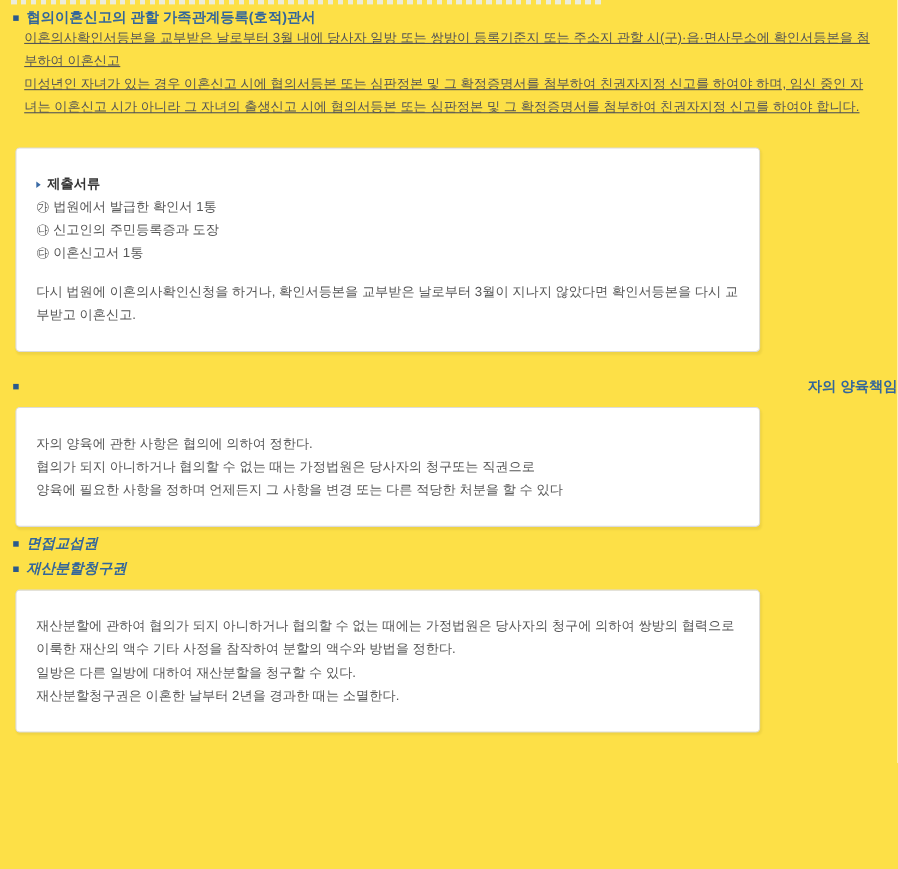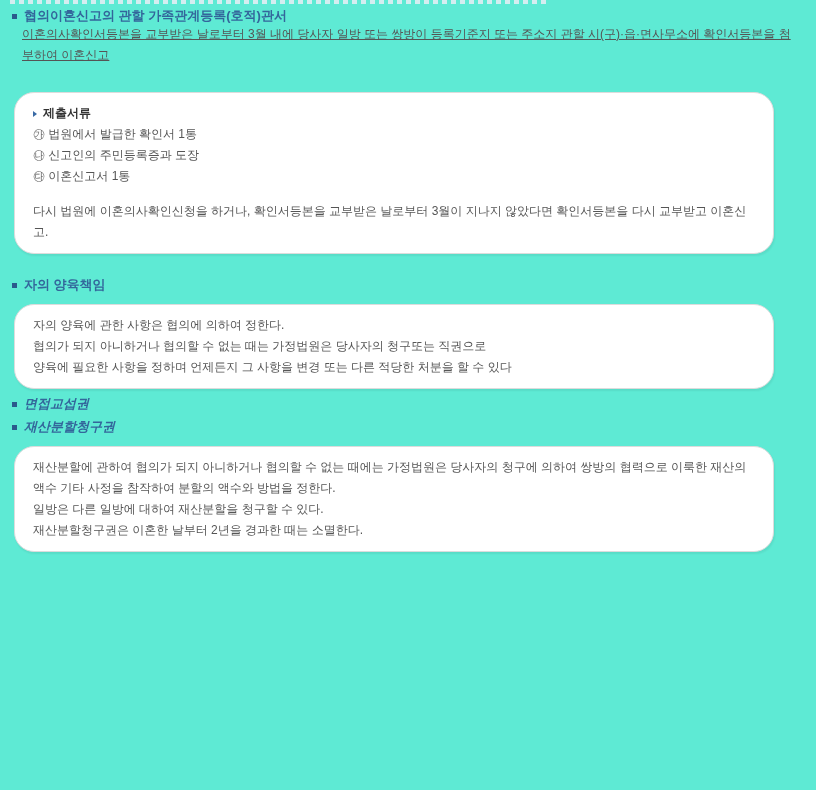--- a/index.html
+++ b/index.html
@@ -1,47 +1,47 @@
 <!DOCTYPE html>
 <html><head>
 <meta charset="utf-8">
 <style>
   html,body{margin:0;padding:0;background:#ffffff;}
   .page{
     position:relative;
     width:816px;height:790px;
     overflow:hidden;
-    background:#5eead4;
+    background:#fde047;
     font-family:"Liberation Sans","DejaVu Sans",sans-serif;
     font-size:12px;
     color:#555555;
   }
   
   .top-clip{
     height:4px;width:540px;margin:0 0 0 10px;
     background:repeating-linear-gradient(90deg,#e9eef5 0 5px,transparent 5px 9px);
     opacity:.85;
   }
   .heading{
     display:flex;align-items:center;gap:7px;
     margin:4px 0 0 12px;
     color:#33669b;font-weight:bold;font-size:13px;line-height:16px;
   }
   .sq-bullet{width:5px;height:5px;background:#2b5a8c;flex:0 0 auto;margin-top:1px;}
   .intro{margin:0 0 0 22px;width:772px;line-height:21px;text-decoration:underline;}
   .intro p{margin:0;}
   .box{
-    box-sizing:border-box;width:760px;margin:0 0 0 14px;
-    border:1px solid #dcdcdc;border-radius:20px;
-    padding:10px 18px;line-height:21px;
+    box-sizing:border-box;width:677px;margin:0 0 0 14px;
+    border:1px solid #dcdcdc;border-radius:4px;
+    padding:22px 18px;line-height:21px;
     box-shadow:1px 2px 2px rgba(0,0,0,0.06);
     background:#ffffff;
   }
   .box-documents{margin-top:26px;}
-  .mt-h{margin-top:23px;}
+  .mt-h{margin-top:23px;justify-content:space-between;}
   .mt-h2{margin-top:7px;font-style:italic;}
   .mt-b{margin-top:11px;}
   .subhead{display:flex;align-items:center;gap:6px;color:#333333;font-weight:bold;}
   .tri-bullet{
     width:0;height:0;flex:0 0 auto;
     border-left:4px solid #3a6aa5;
     border-top:3px solid transparent;
     border-bottom:3px solid transparent;
   }
   .box-line{margin:0;}
@@ -54,20 +54,21 @@
 <div class="page">
 
   <div class="top-clip"></div>
 
   <div class="heading">
     <span class="sq-bullet"></span>
     <span>협의이혼신고의 관할 가족관계등록(호적)관서</span>
   </div>
   <div class="intro">
     <p>이혼의사확인서등본을 교부받은 날로부터 3월 내에 당사자 일방 또는 쌍방이 등록기준지 또는 주소지 관할 시(구)·읍·면사무소에 확인서등본을 첨부하여 이혼신고</p>
+    <p>미성년인 자녀가 있는 경우 이혼신고 시에 협의서등본 또는 심판정본 및 그 확정증명서를 첨부하여 친권자지정 신고를 하여야 하며, 임신 중인 자녀는 이혼신고 시가 아니라 그 자녀의 출생신고 시에 협의서등본 또는 심판정본 및 그 확정증명서를 첨부하여 친권자지정 신고를 하여야 합니다.</p>
   </div>
 
   <div class="box box-documents">
     <div class="subhead">
       <span class="tri-bullet"></span>
       <span>제출서류</span>
     </div>
     <div class="box-line">㉮ 법원에서 발급한 확인서 1통</div>
     <div class="box-line">㉯ 신고인의 주민등록증과 도장</div>
     <div class="box-line">㉰ 이혼신고서 1통</div>

